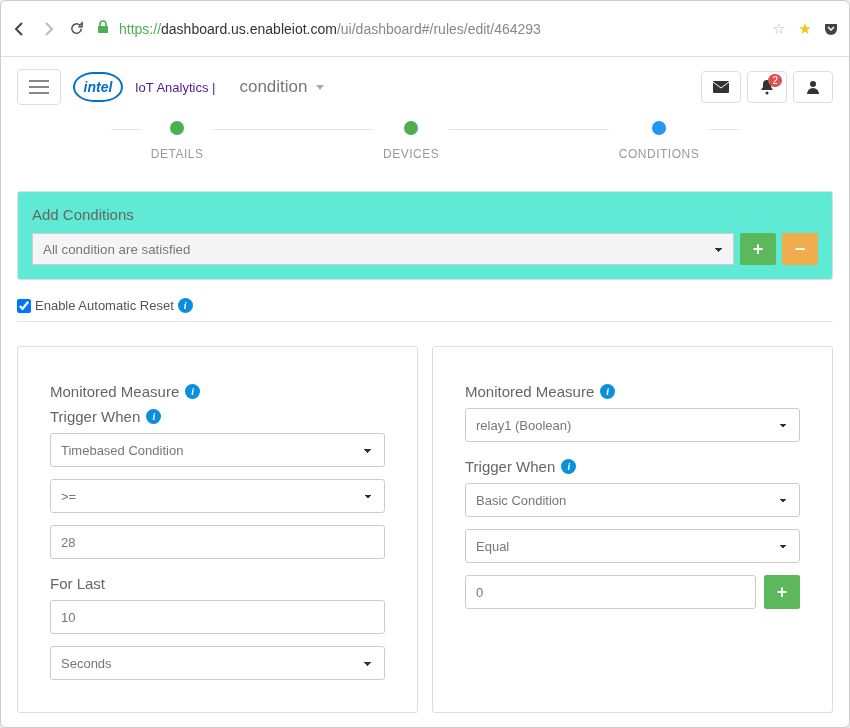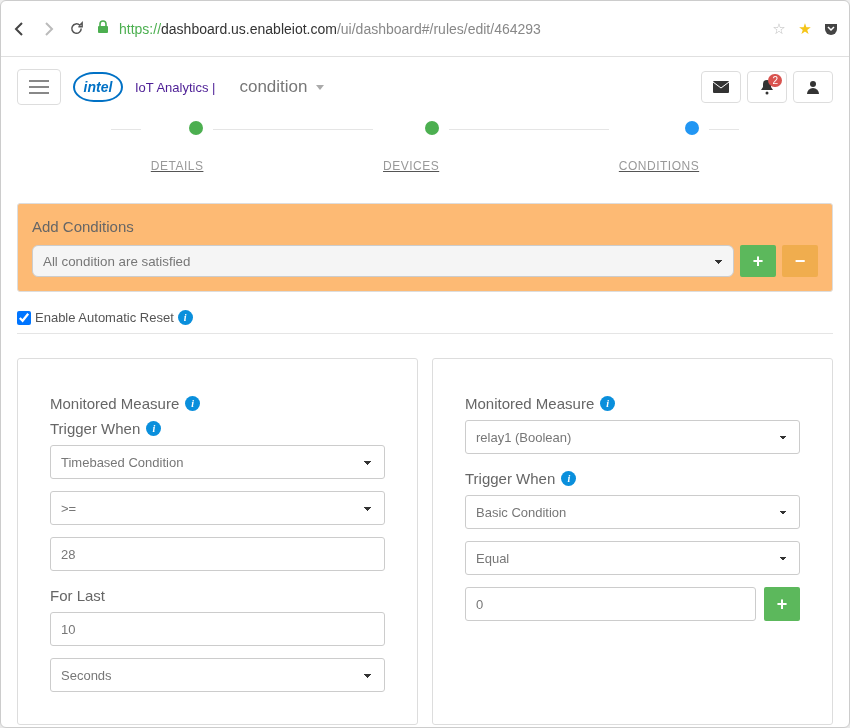--- a/index.html
+++ b/index.html
@@ -129,45 +129,45 @@
   .stepper {
     display: flex; justify-content: space-around;
     padding: 4px 60px 16px;
     position: relative;
   }
   .stepper::before {
     content: ""; position: absolute; left: 110px; right: 110px; top: 12px;
     height: 1px; background: #e5e5e5;
   }
   .step {
-    display: flex; flex-direction: column; align-items: flex-end;
-    gap: 24px; position: relative; z-index:1;
-    background: #fff; padding: 0 10px; text-decoration: underline;
+    display: flex; flex-direction: column; align-items: center;
+    gap: 12px; position: relative; z-index:1;
+    background: #fff; padding: 0 10px;
   }
   .step-dot { width: 14px; height: 14px; border-radius: 50%; }
   .step-dot.green { background: #4caf50; }
   .step-dot.blue { background: #2196f3; }
   .step-label { color: #999; font-size: 12px; letter-spacing: 0.5px; }
 
   .panel {
     border: 1px solid #ddd;
     border-radius: 3px;
     margin: 14px 16px;
     padding: 14px;
-    background: #fdba74;
+    background: #5eead4;
   }
   .panel-title { font-size: 15px; color: #666; margin-bottom: 10px; }
   .condition-row {
     display: flex; gap: 6px; align-items: stretch;
   }
   .select-wide {
     flex: 1;
     background: #f5f5f5;
     border: 1px solid #ccc;
-    border-radius: 6px;
+    border-radius: 0;
     padding: 6px 24px 6px 10px;
     color: #777;
     appearance: none;
     position: relative;
     height: 32px;
     background-image: linear-gradient(45deg, transparent 50%, #333 50%), linear-gradient(135deg, #333 50%, transparent 50%);
     background-position: calc(100% - 14px) 14px, calc(100% - 10px) 14px;
     background-size: 4px 4px, 4px 4px;
     background-repeat: no-repeat;
   }

